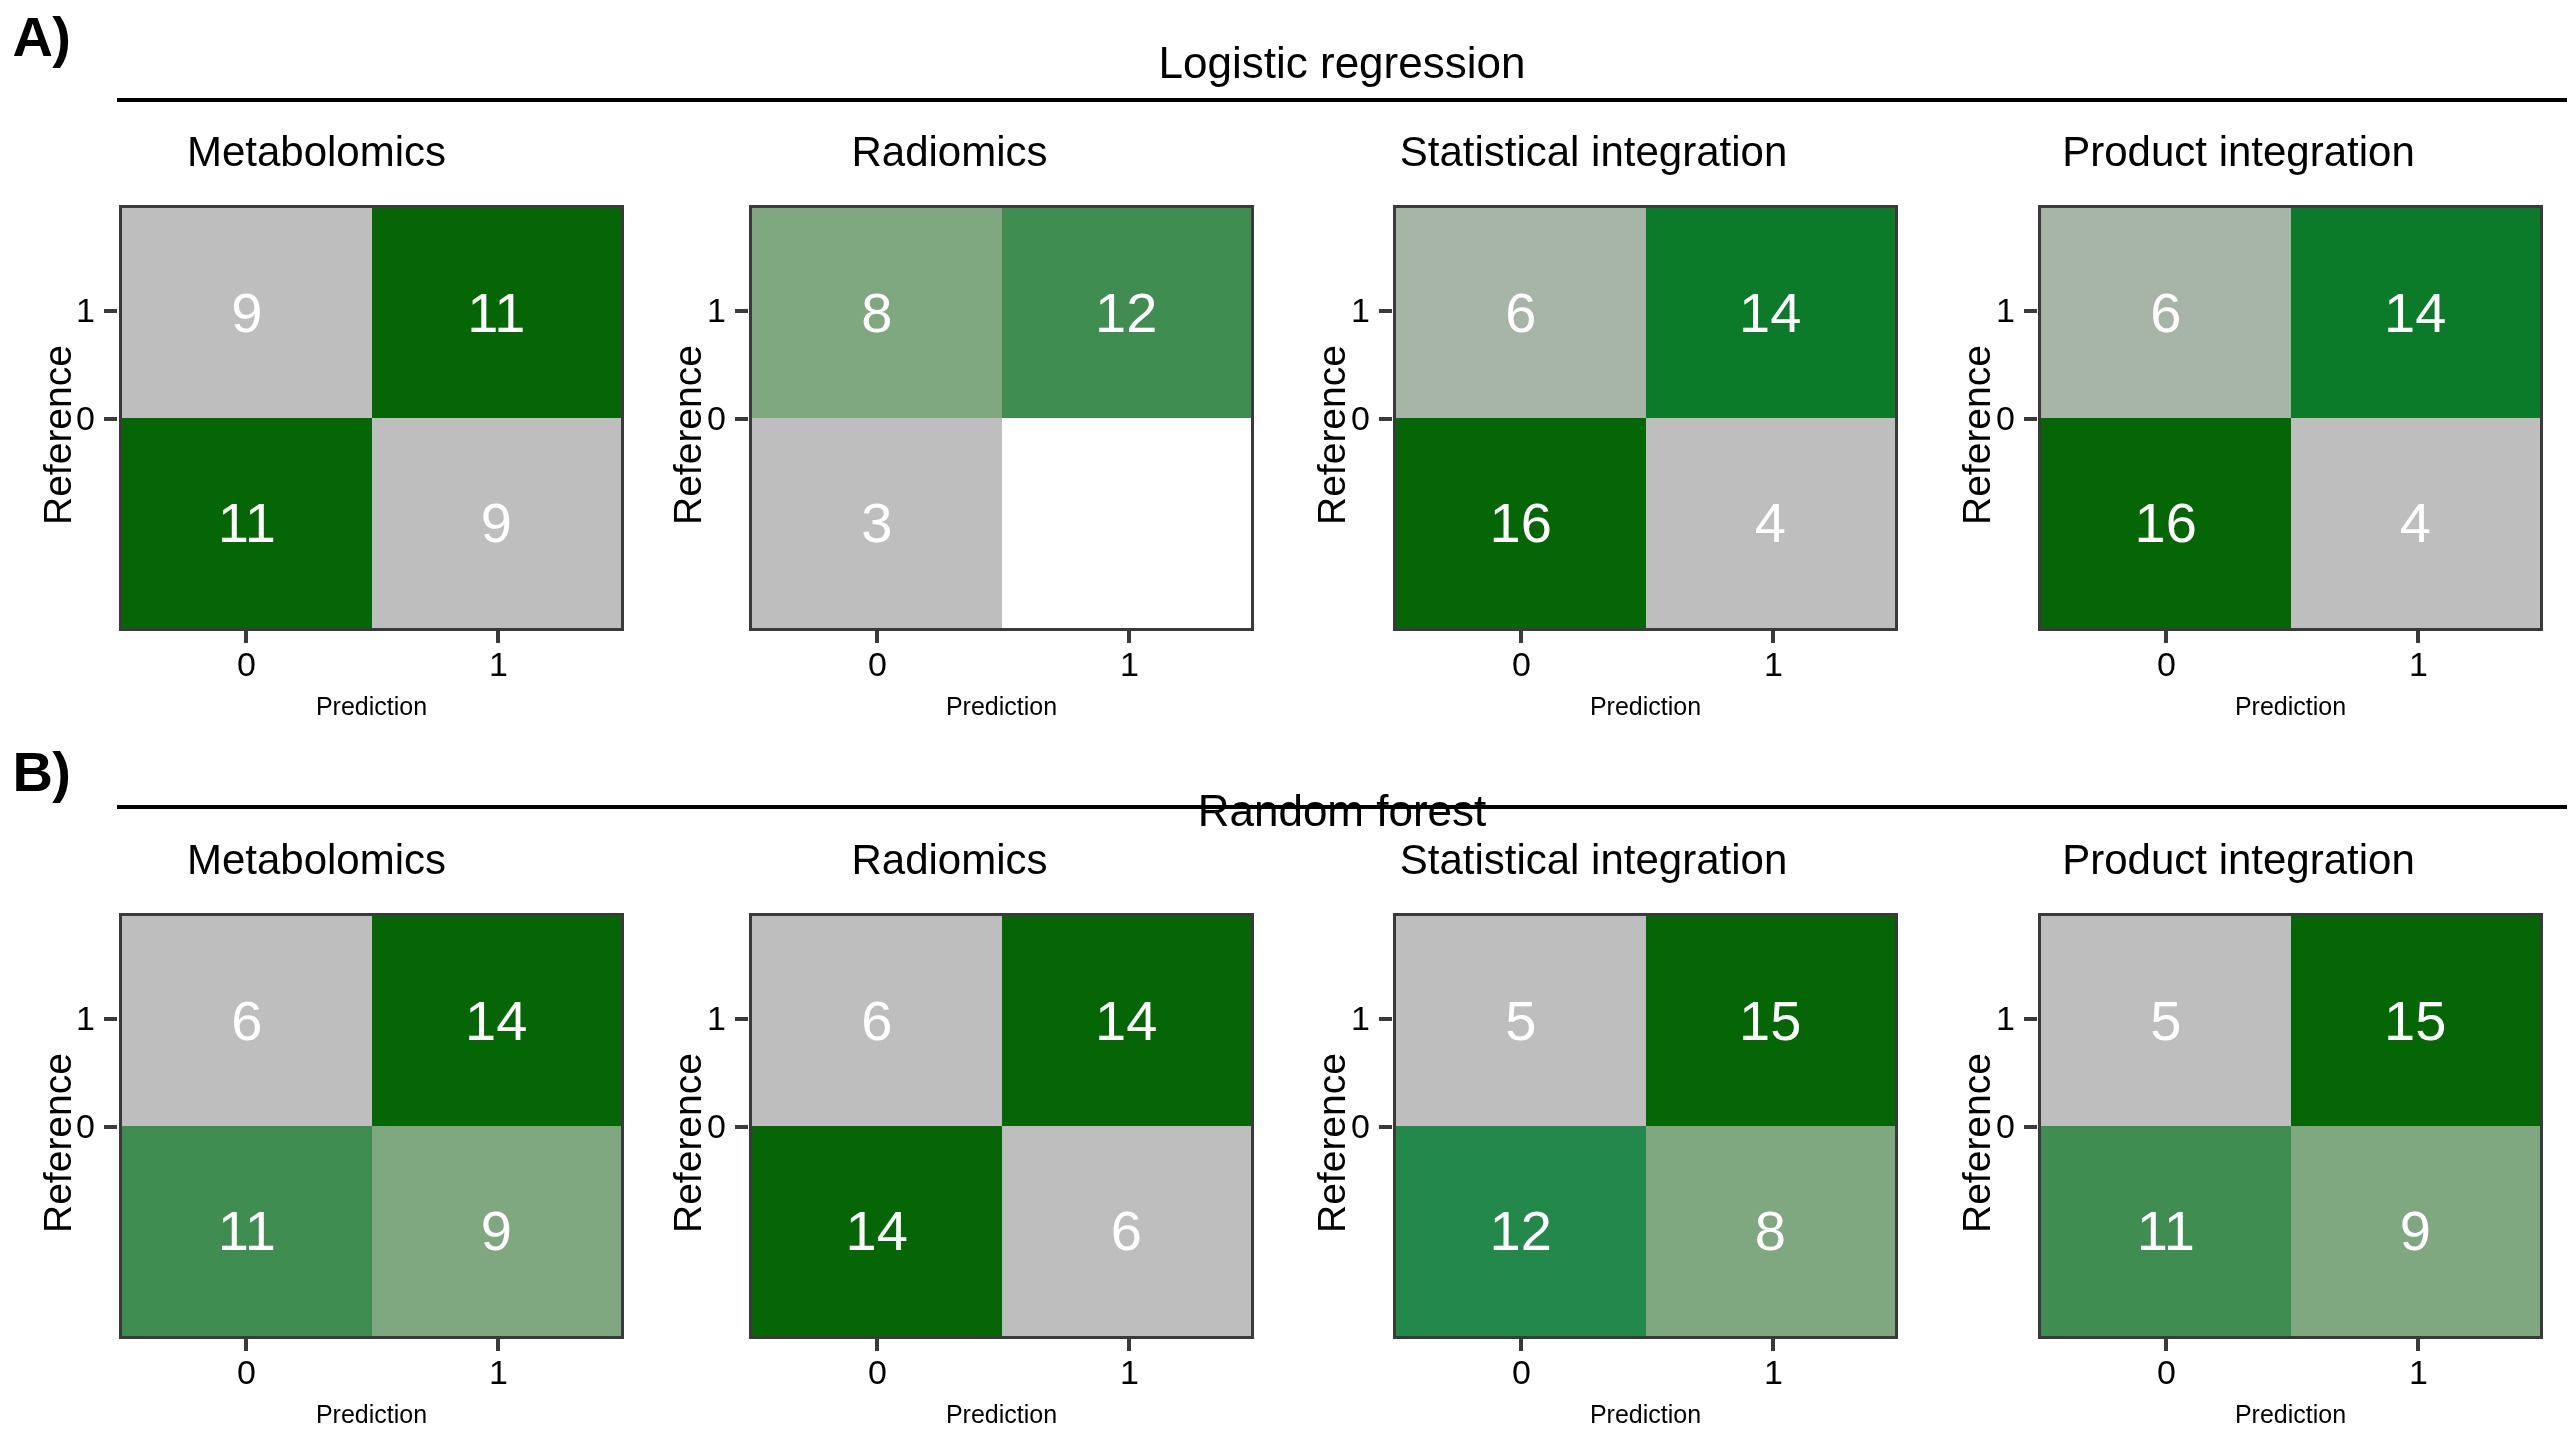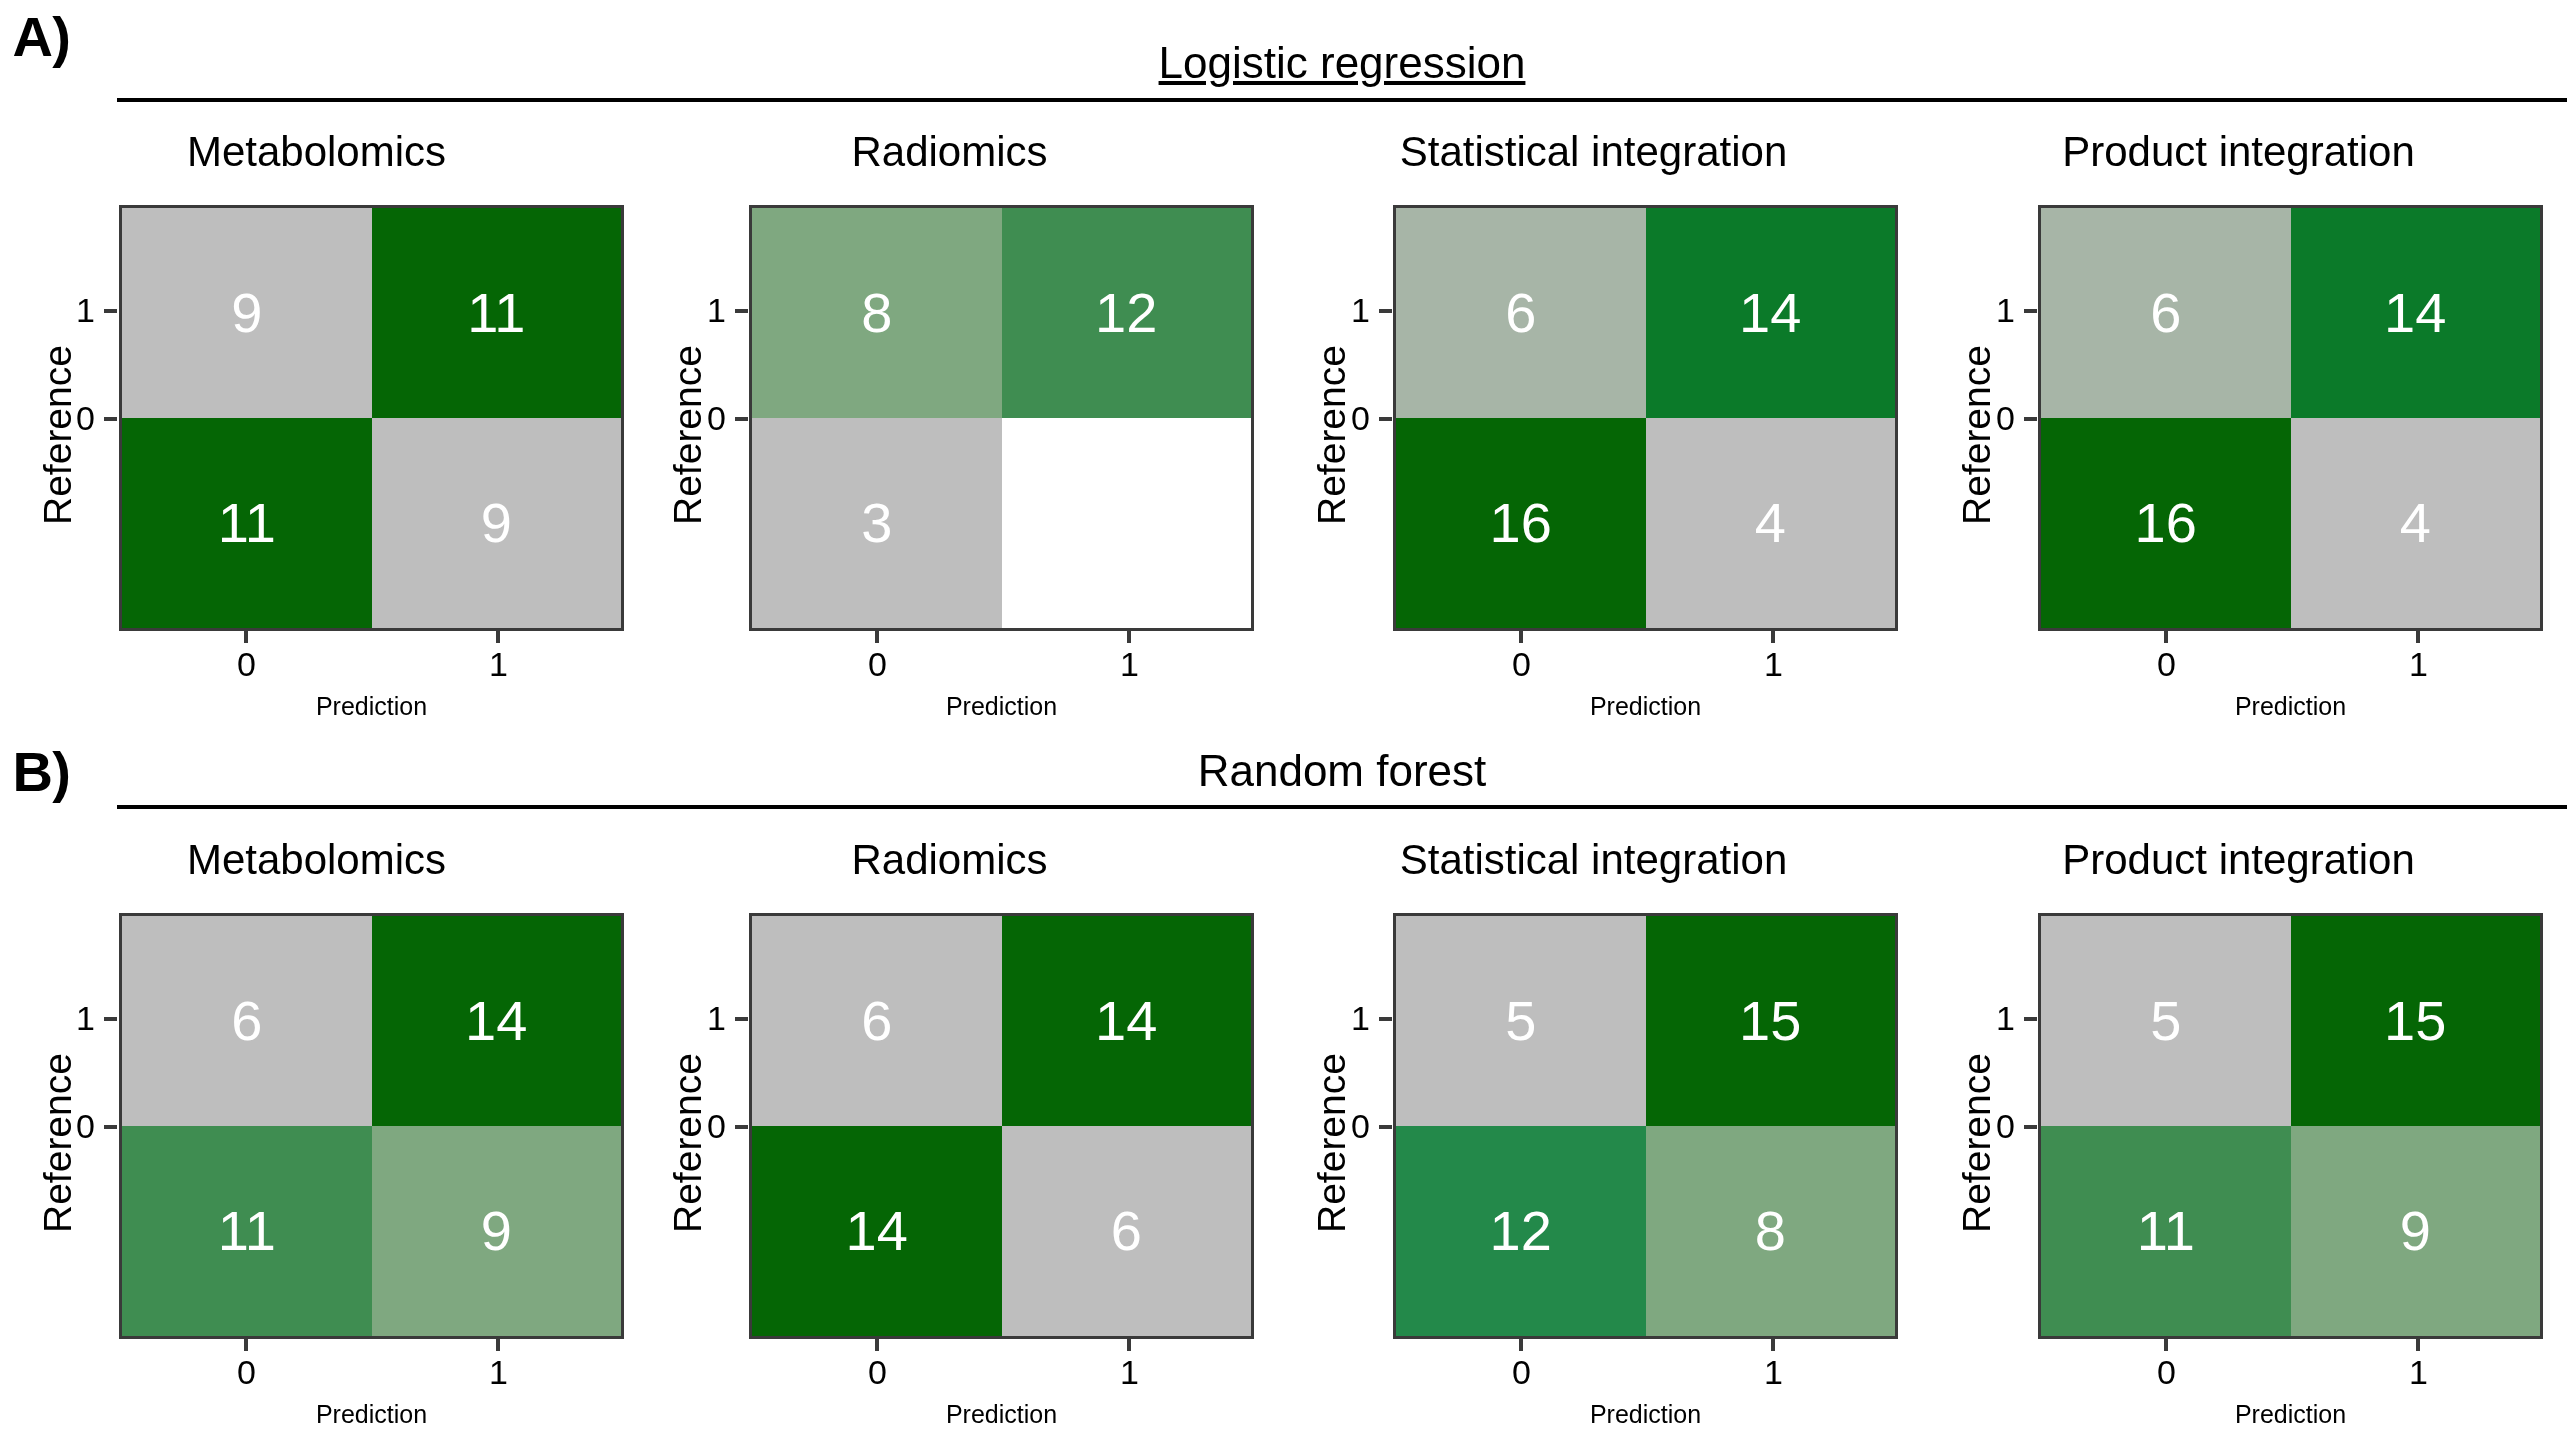--- a/index.html
+++ b/index.html
@@ -24,21 +24,21 @@
   .xtick-lab{position:absolute;font-size:34px;line-height:1;text-align:center;width:63px;}
   .xtick-mark{position:absolute;background:#3a3a3a;width:3.9px;height:12.5px;}
   .xlab{position:absolute;font-size:25px;line-height:1;text-align:center;white-space:nowrap;}
 </style>
 </head>
 <body>
 
 <div class="figure">
 
   <div class="panel-letter" style="left:12.5px;top:9.4px;">A)</div>
-  <div class="section-title" style="left:117px;top:41px;width:2450px;text-decoration:underline;">Logistic regression</div>
+  <div class="section-title" style="left:117px;top:41px;width:2450px;">Logistic regression</div>
   <div class="section-rule" style="left:117px;top:98px;width:2450px;"></div>
 
   <div class="cm" style="left:0px;top:117px;width:633px;height:625px;">
     <div class="cm-title" style="top:14px;">Metabolomics</div>
     <div class="cm-grid" style="left:119px;top:88px;width:505px;height:426px;">
       <div class="cell" style="background: rgb(190, 190, 190);">
           <span>9</span>
         </div>
       <div class="cell" style="background: rgb(5, 102, 5);">
           <span>11</span>
@@ -137,21 +137,21 @@
     <div class="ytick-lab" style="left:46px;top:284px;">0</div>
     <div class="ytick-mark" style="left:102px;top:300px;"></div>
     <div class="xtick-mark" style="left:242px;top:513px;"></div>
     <div class="xtick-lab" style="left:213px;top:530px;">0</div>
     <div class="xtick-mark" style="left:494px;top:513px;"></div>
     <div class="xtick-lab" style="left:465px;top:530px;">1</div>
     <div class="xlab" style="left:116px;top:577px;width:505px;">Prediction</div>
   </div>
 
   <div class="panel-letter" style="left:12.5px;top:744px;">B)</div>
-  <div class="section-title" style="left:117px;top:749px;width:2450px;">Random forest</div>
+  <div class="section-title" style="left:117px;top:789px;width:2450px;">Random forest</div>
   <div class="section-rule" style="left:117px;top:805px;width:2450px;"></div>
 
   <div class="cm" style="left:0px;top:825px;width:633px;height:625px;">
     <div class="cm-title" style="top:14px;">Metabolomics</div>
     <div class="cm-grid" style="left:119px;top:88px;width:505px;height:426px;">
       <div class="cell" style="background: rgb(190, 190, 190);">
           <span>6</span>
         </div>
       <div class="cell" style="background: rgb(5, 102, 5);">
           <span>14</span>

